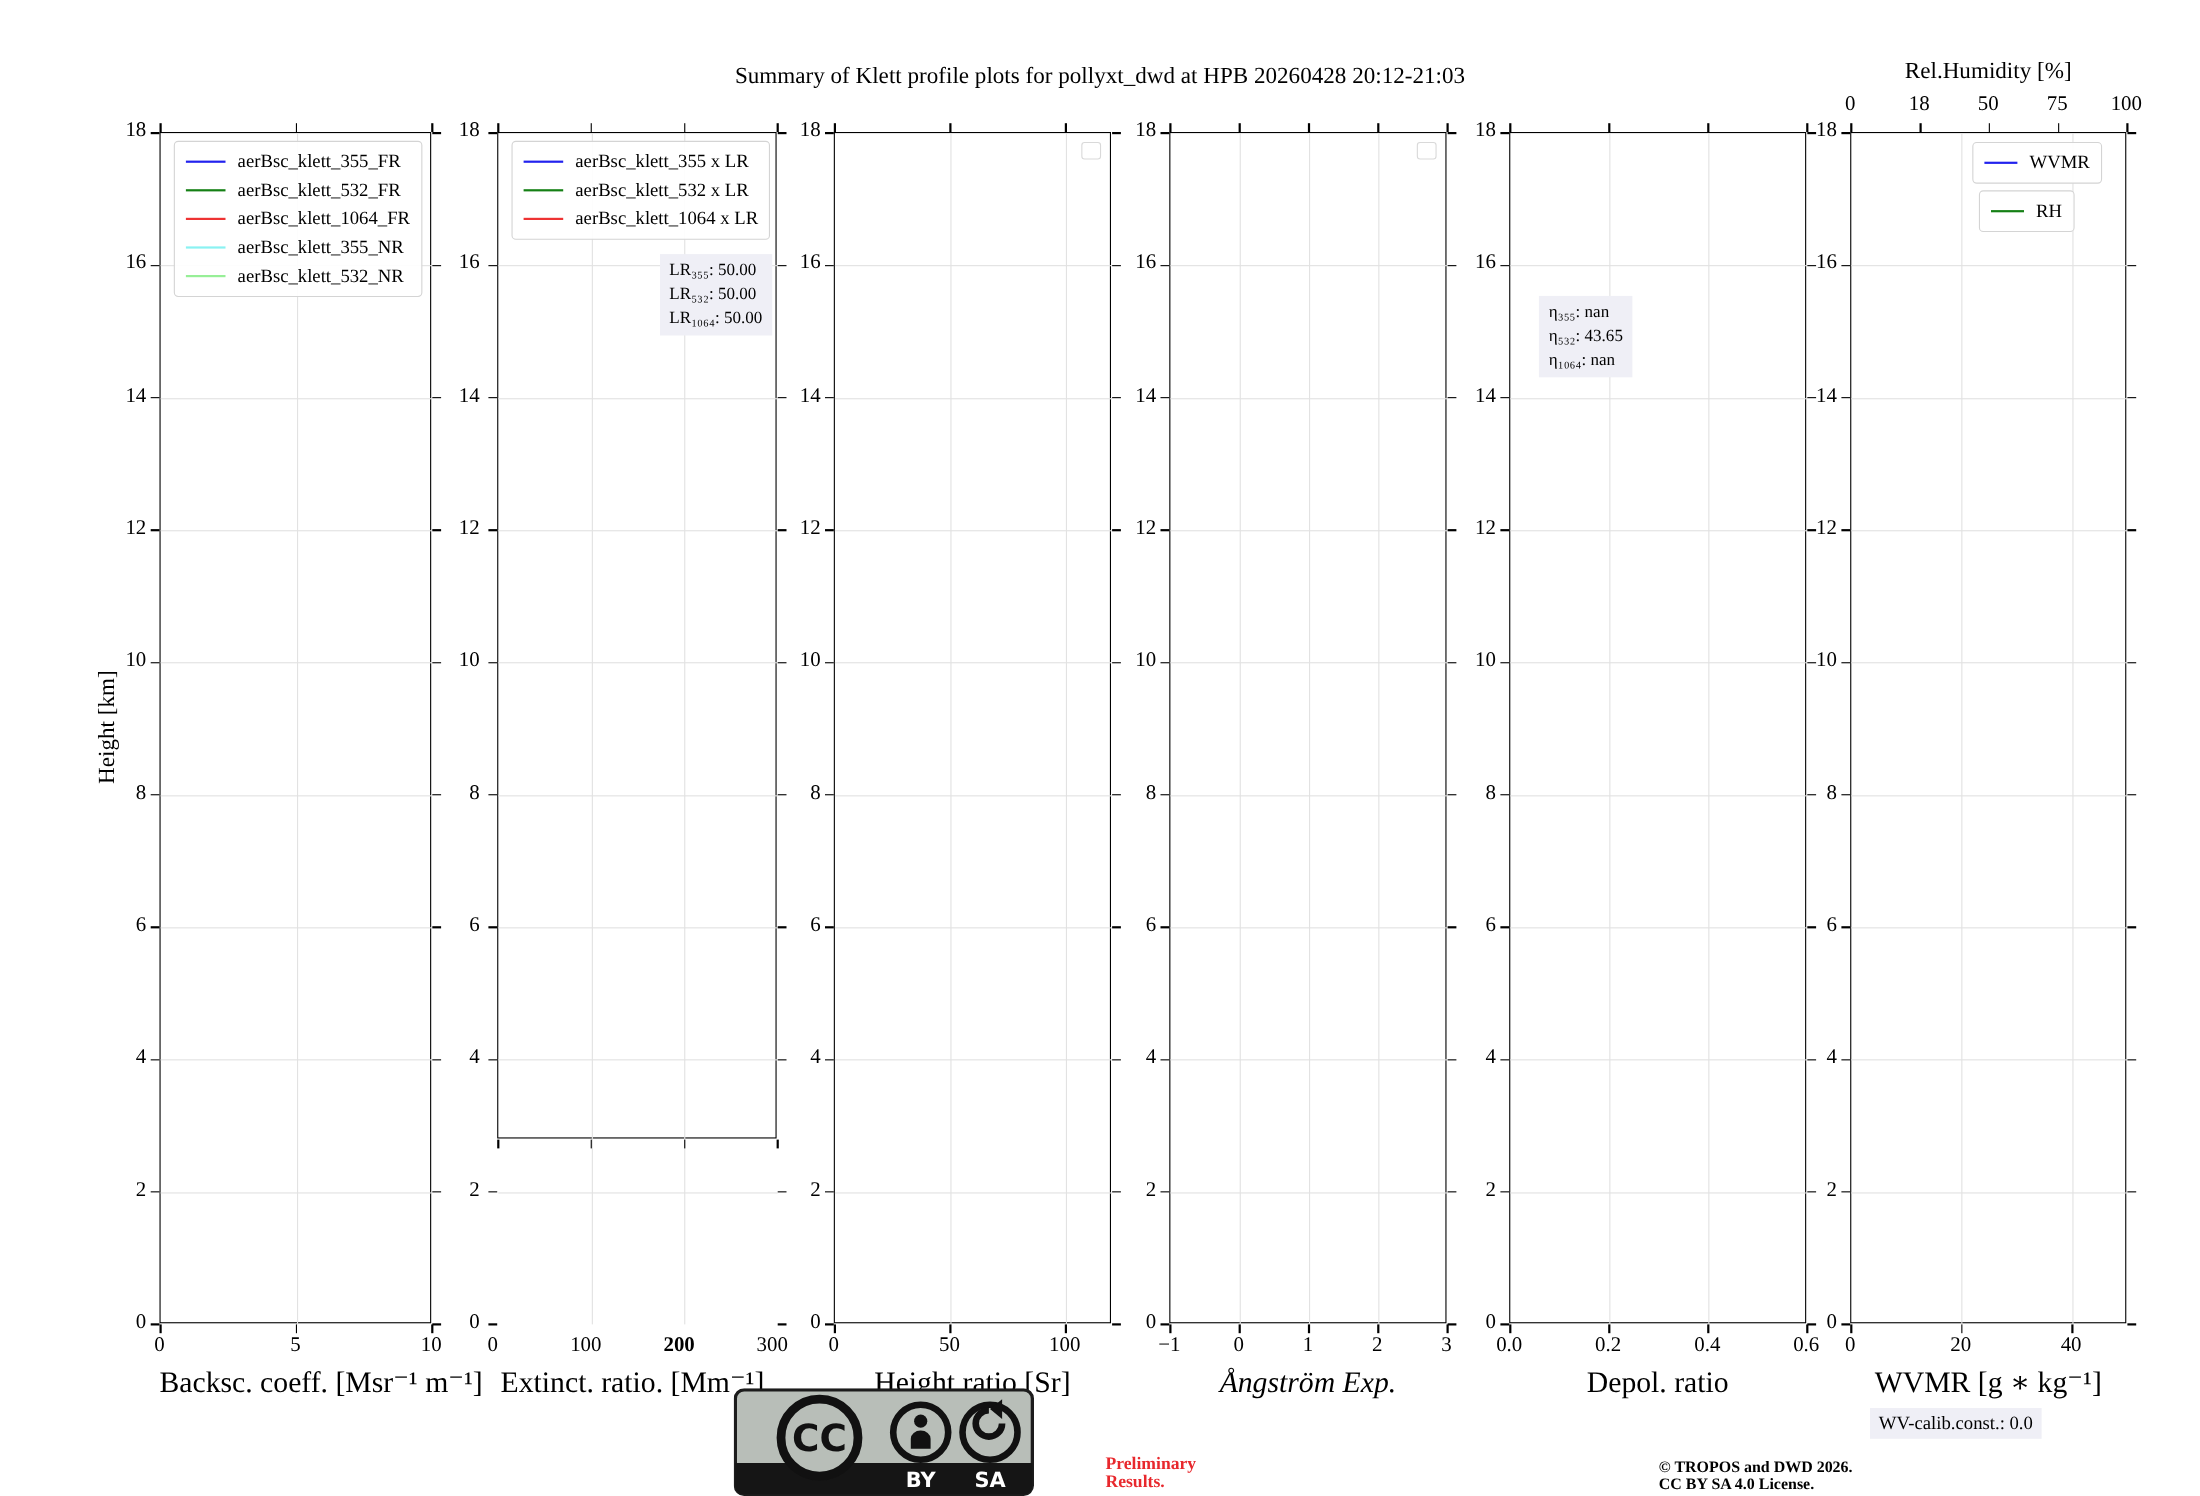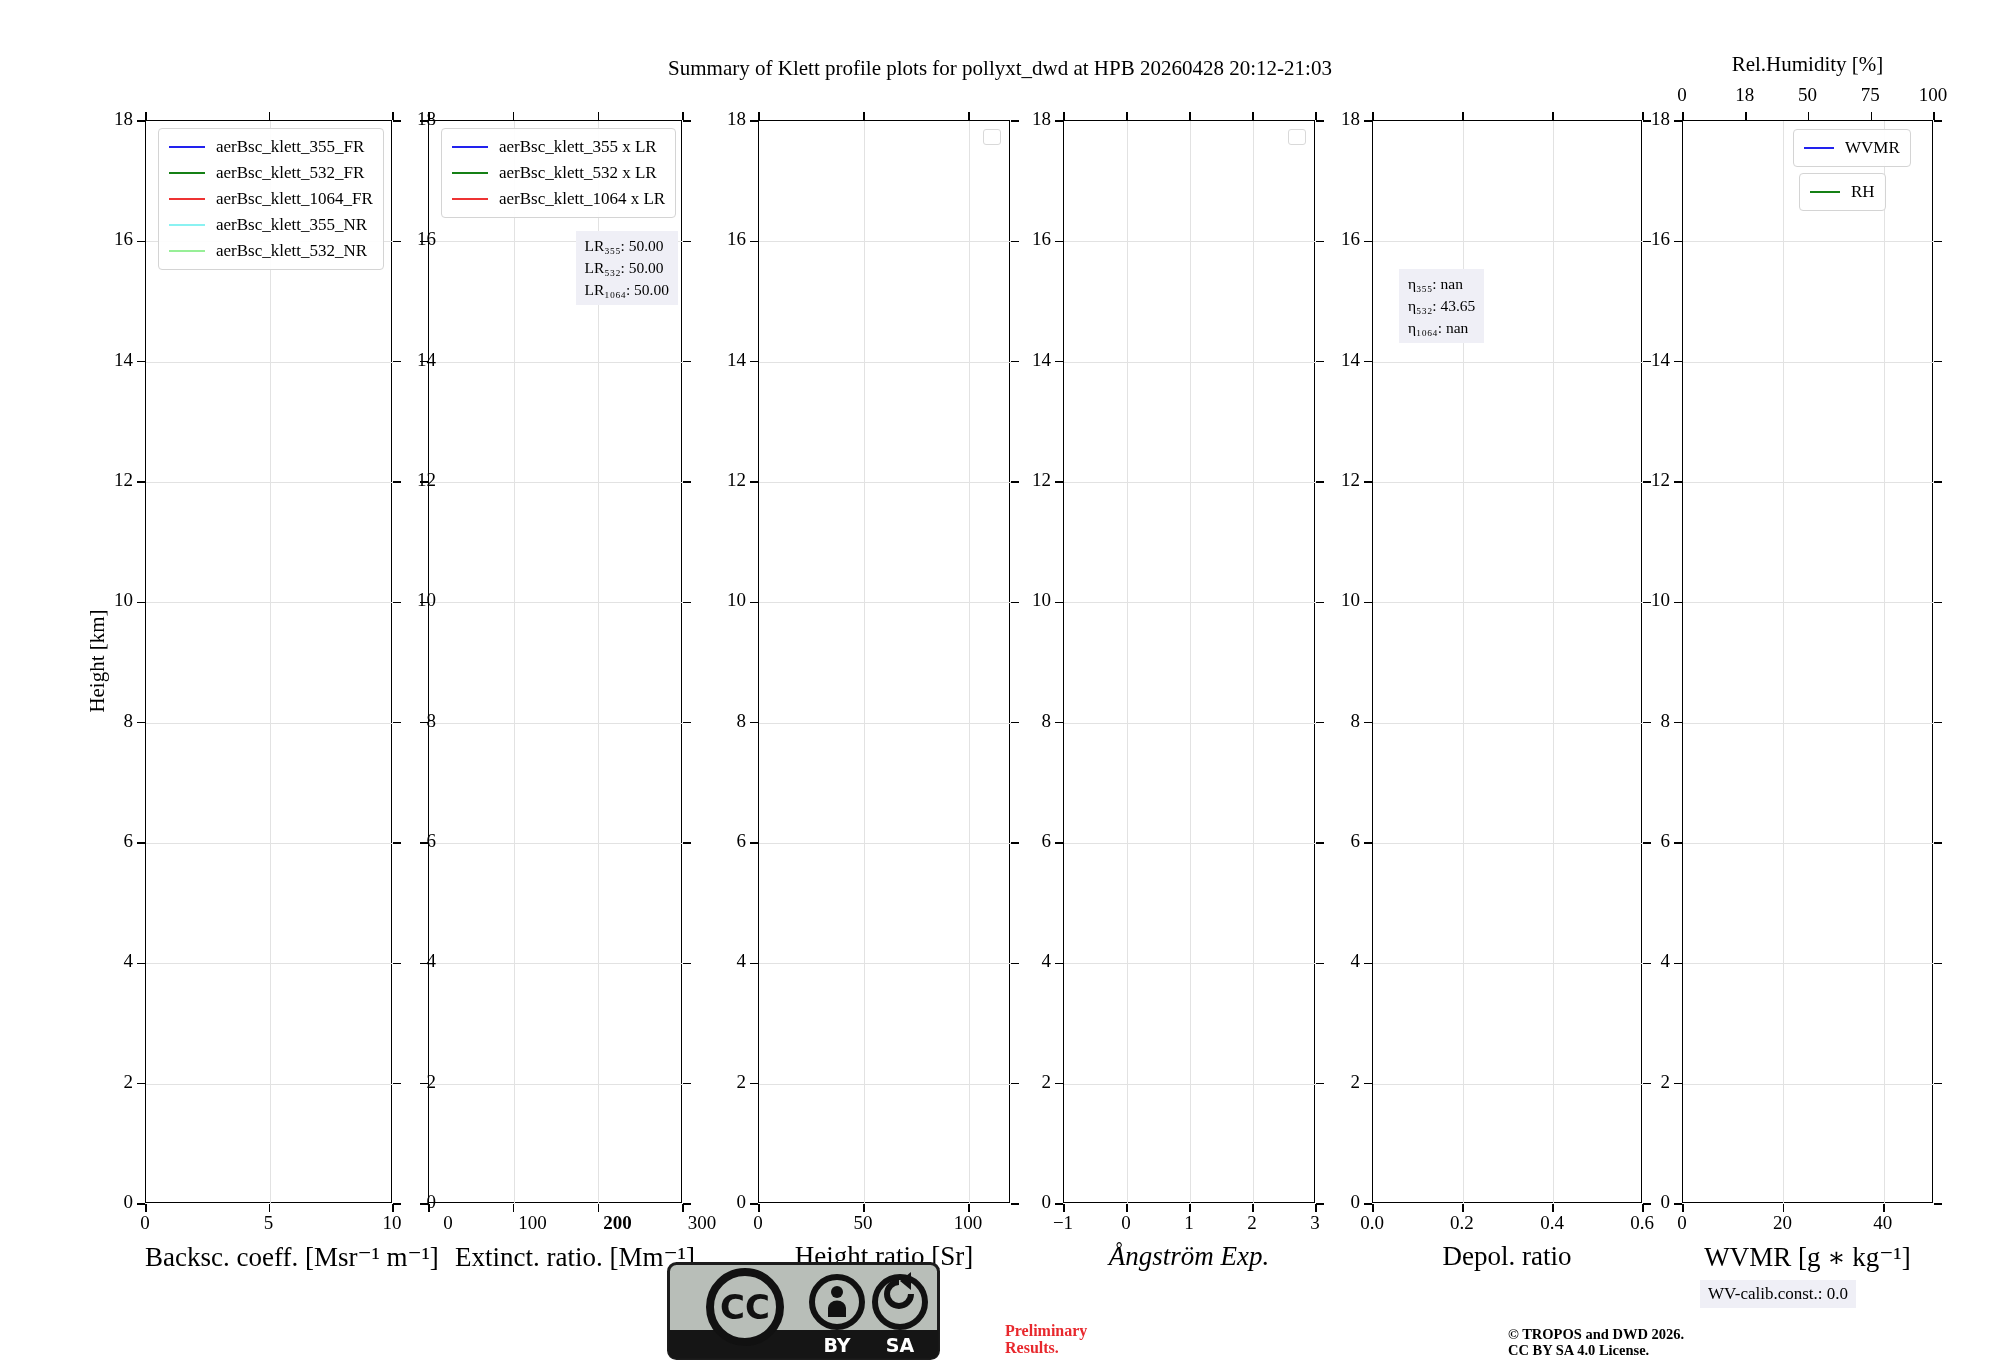--- a/index.html
+++ b/index.html
@@ -104,21 +104,21 @@
       <div class="ytick" style="left: 83px; top: 1191px; position: absolute;">0</div>
       <div class="ytick" style="left: 83px; top: 1070.67px; position: absolute;">2</div>
       <div class="ytick" style="left: 83px; top: 950.333px; position: absolute;">4</div>
       <div class="ytick" style="left: 83px; top: 830px; position: absolute;">6</div>
       <div class="ytick" style="left: 83px; top: 709.667px; position: absolute;">8</div>
       <div class="ytick" style="left: 83px; top: 589.333px; position: absolute;">10</div>
       <div class="ytick" style="left: 83px; top: 469px; position: absolute;">12</div>
       <div class="ytick" style="left: 83px; top: 348.667px; position: absolute;">14</div>
       <div class="ytick" style="left: 83px; top: 228.333px; position: absolute;">16</div>
       <div class="ytick" style="left: 83px; top: 108px; position: absolute;">18</div>
-      <div class="axes" style="left: 428px; top: 120px; width: 254px; height: 1083px;">
+      <div class="axes" style="left: 452px; top: 120px; width: 254px; height: 915px;">
         <div class="grid-v" style="left: 84.582px; height: 1083px;"></div>
         <div class="grid-v" style="left: 169.418px; height: 1083px;"></div>
         <div class="grid-h" style="top: 962.667px; width: 254px;"></div>
         <div class="grid-h" style="top: 842.333px; width: 254px;"></div>
         <div class="grid-h" style="top: 722px; width: 254px;"></div>
         <div class="grid-h" style="top: 601.667px; width: 254px;"></div>
         <div class="grid-h" style="top: 481.333px; width: 254px;"></div>
         <div class="grid-h" style="top: 361px; width: 254px;"></div>
         <div class="grid-h" style="top: 240.667px; width: 254px;"></div>
         <div class="grid-h" style="top: 120.333px; width: 254px;"></div>

